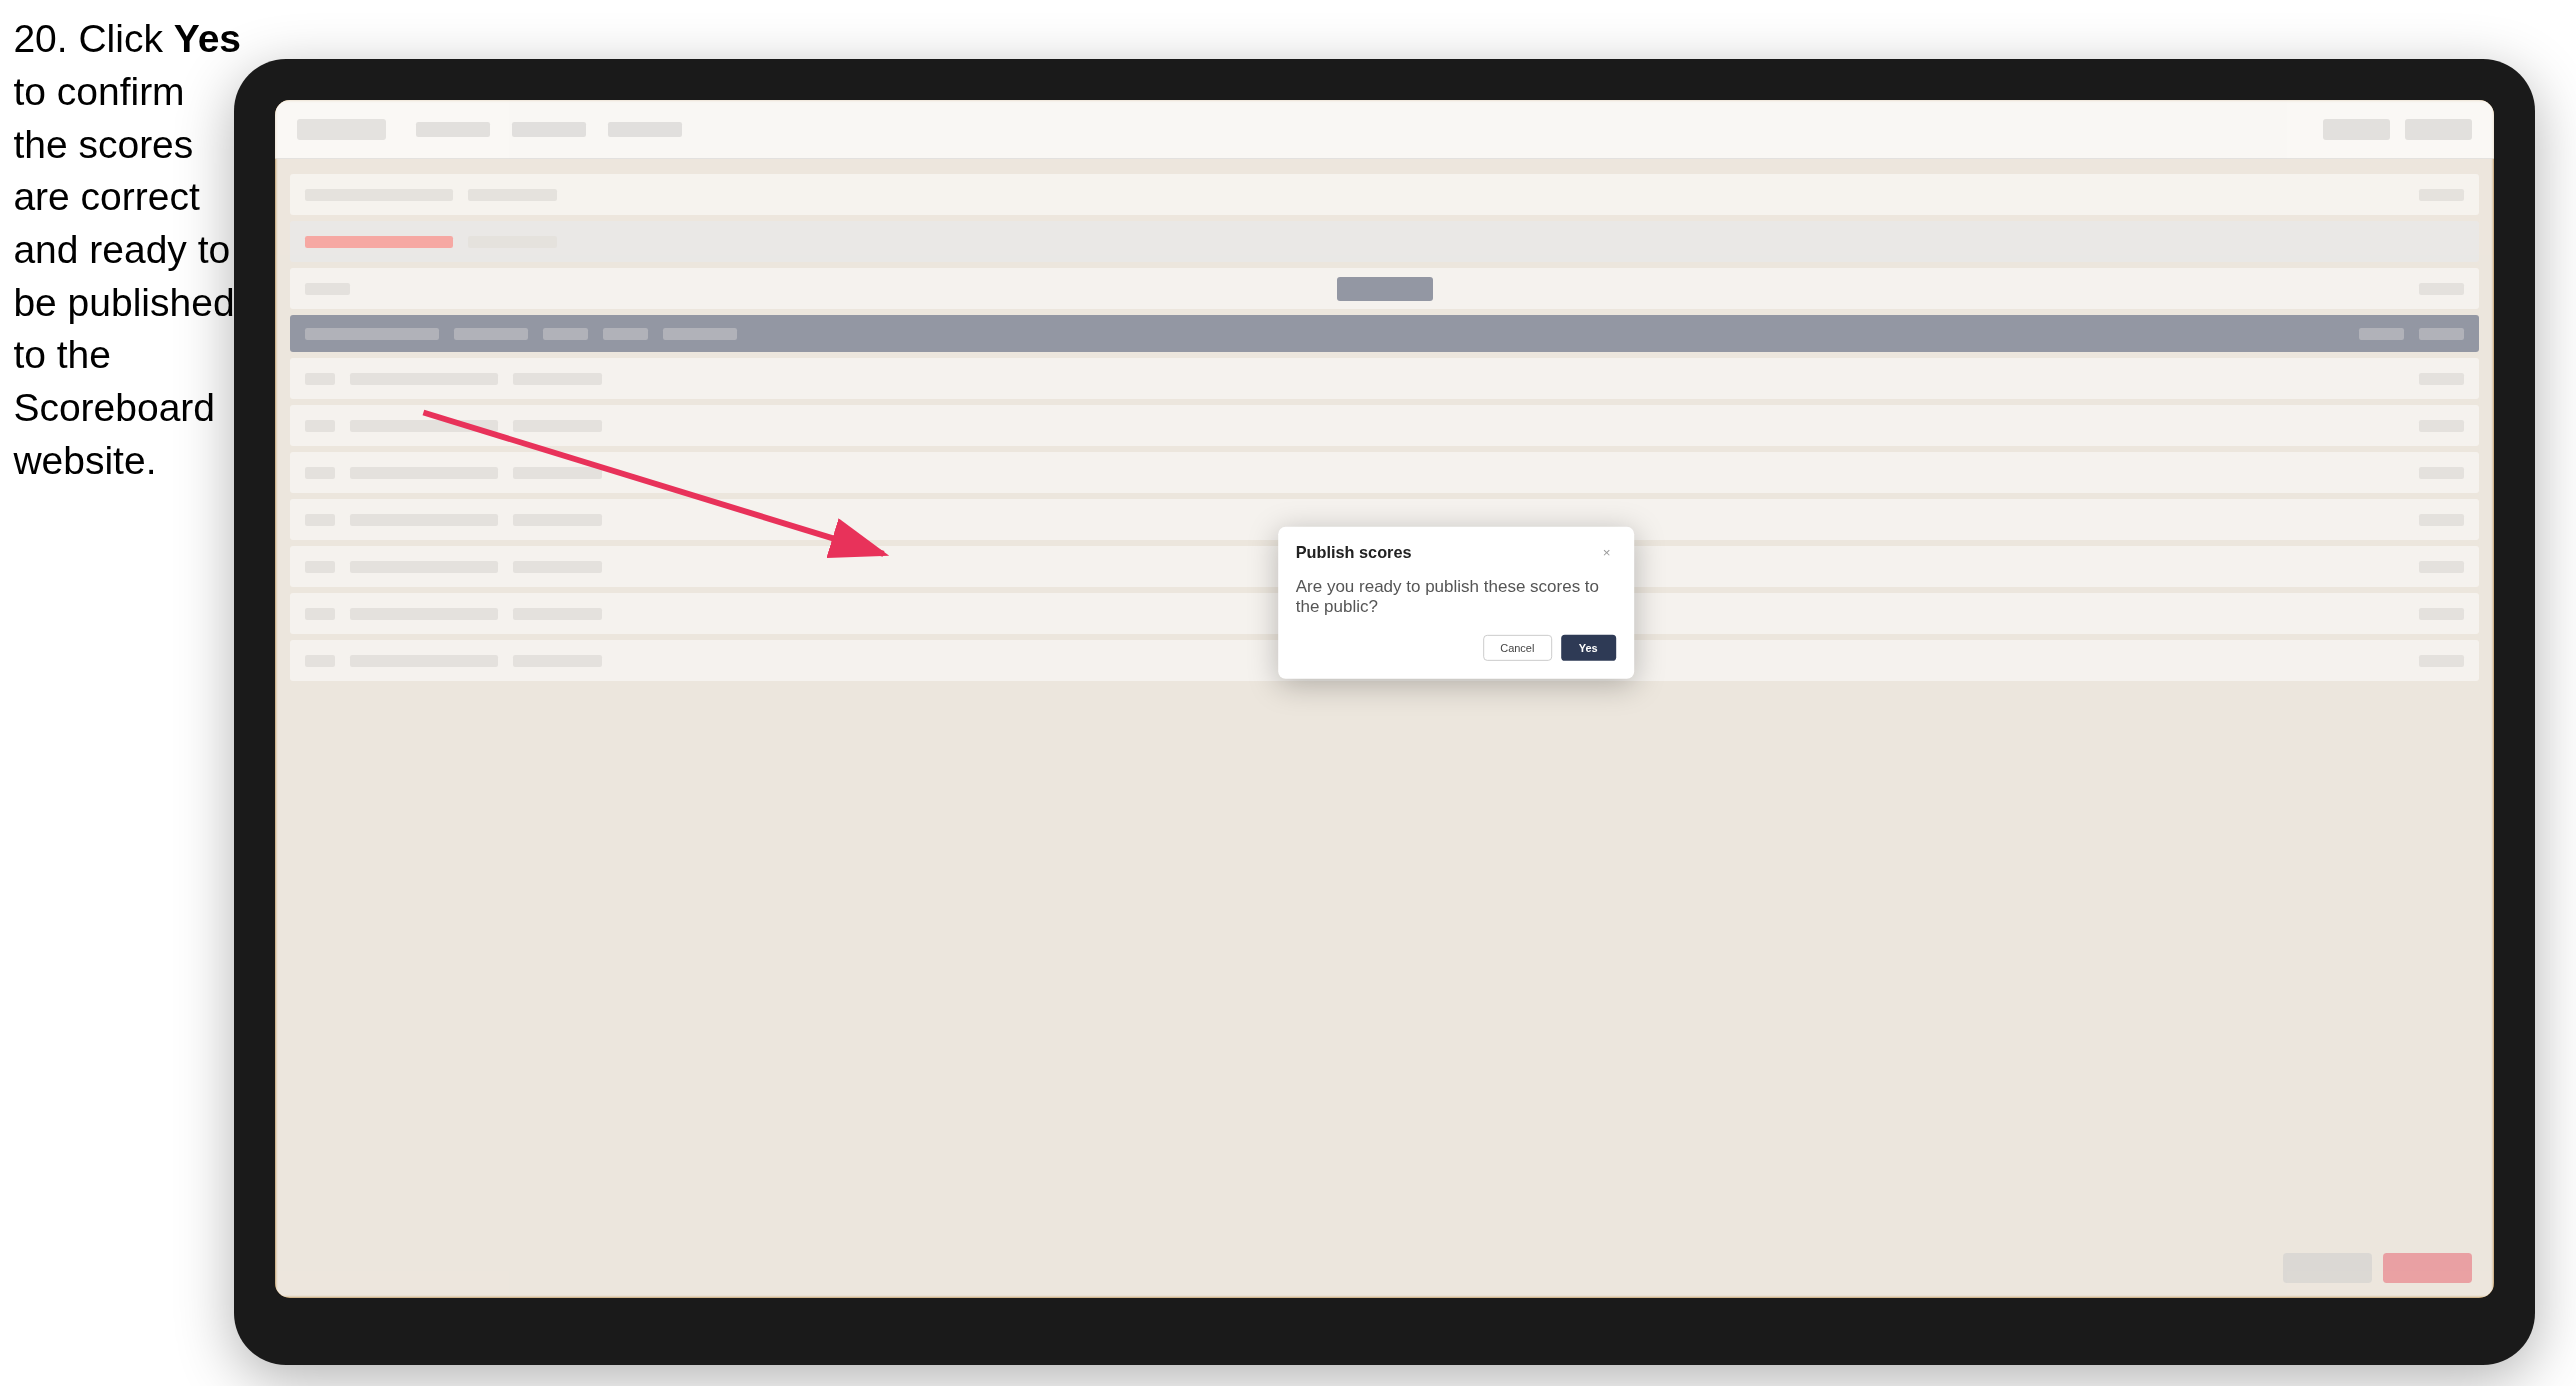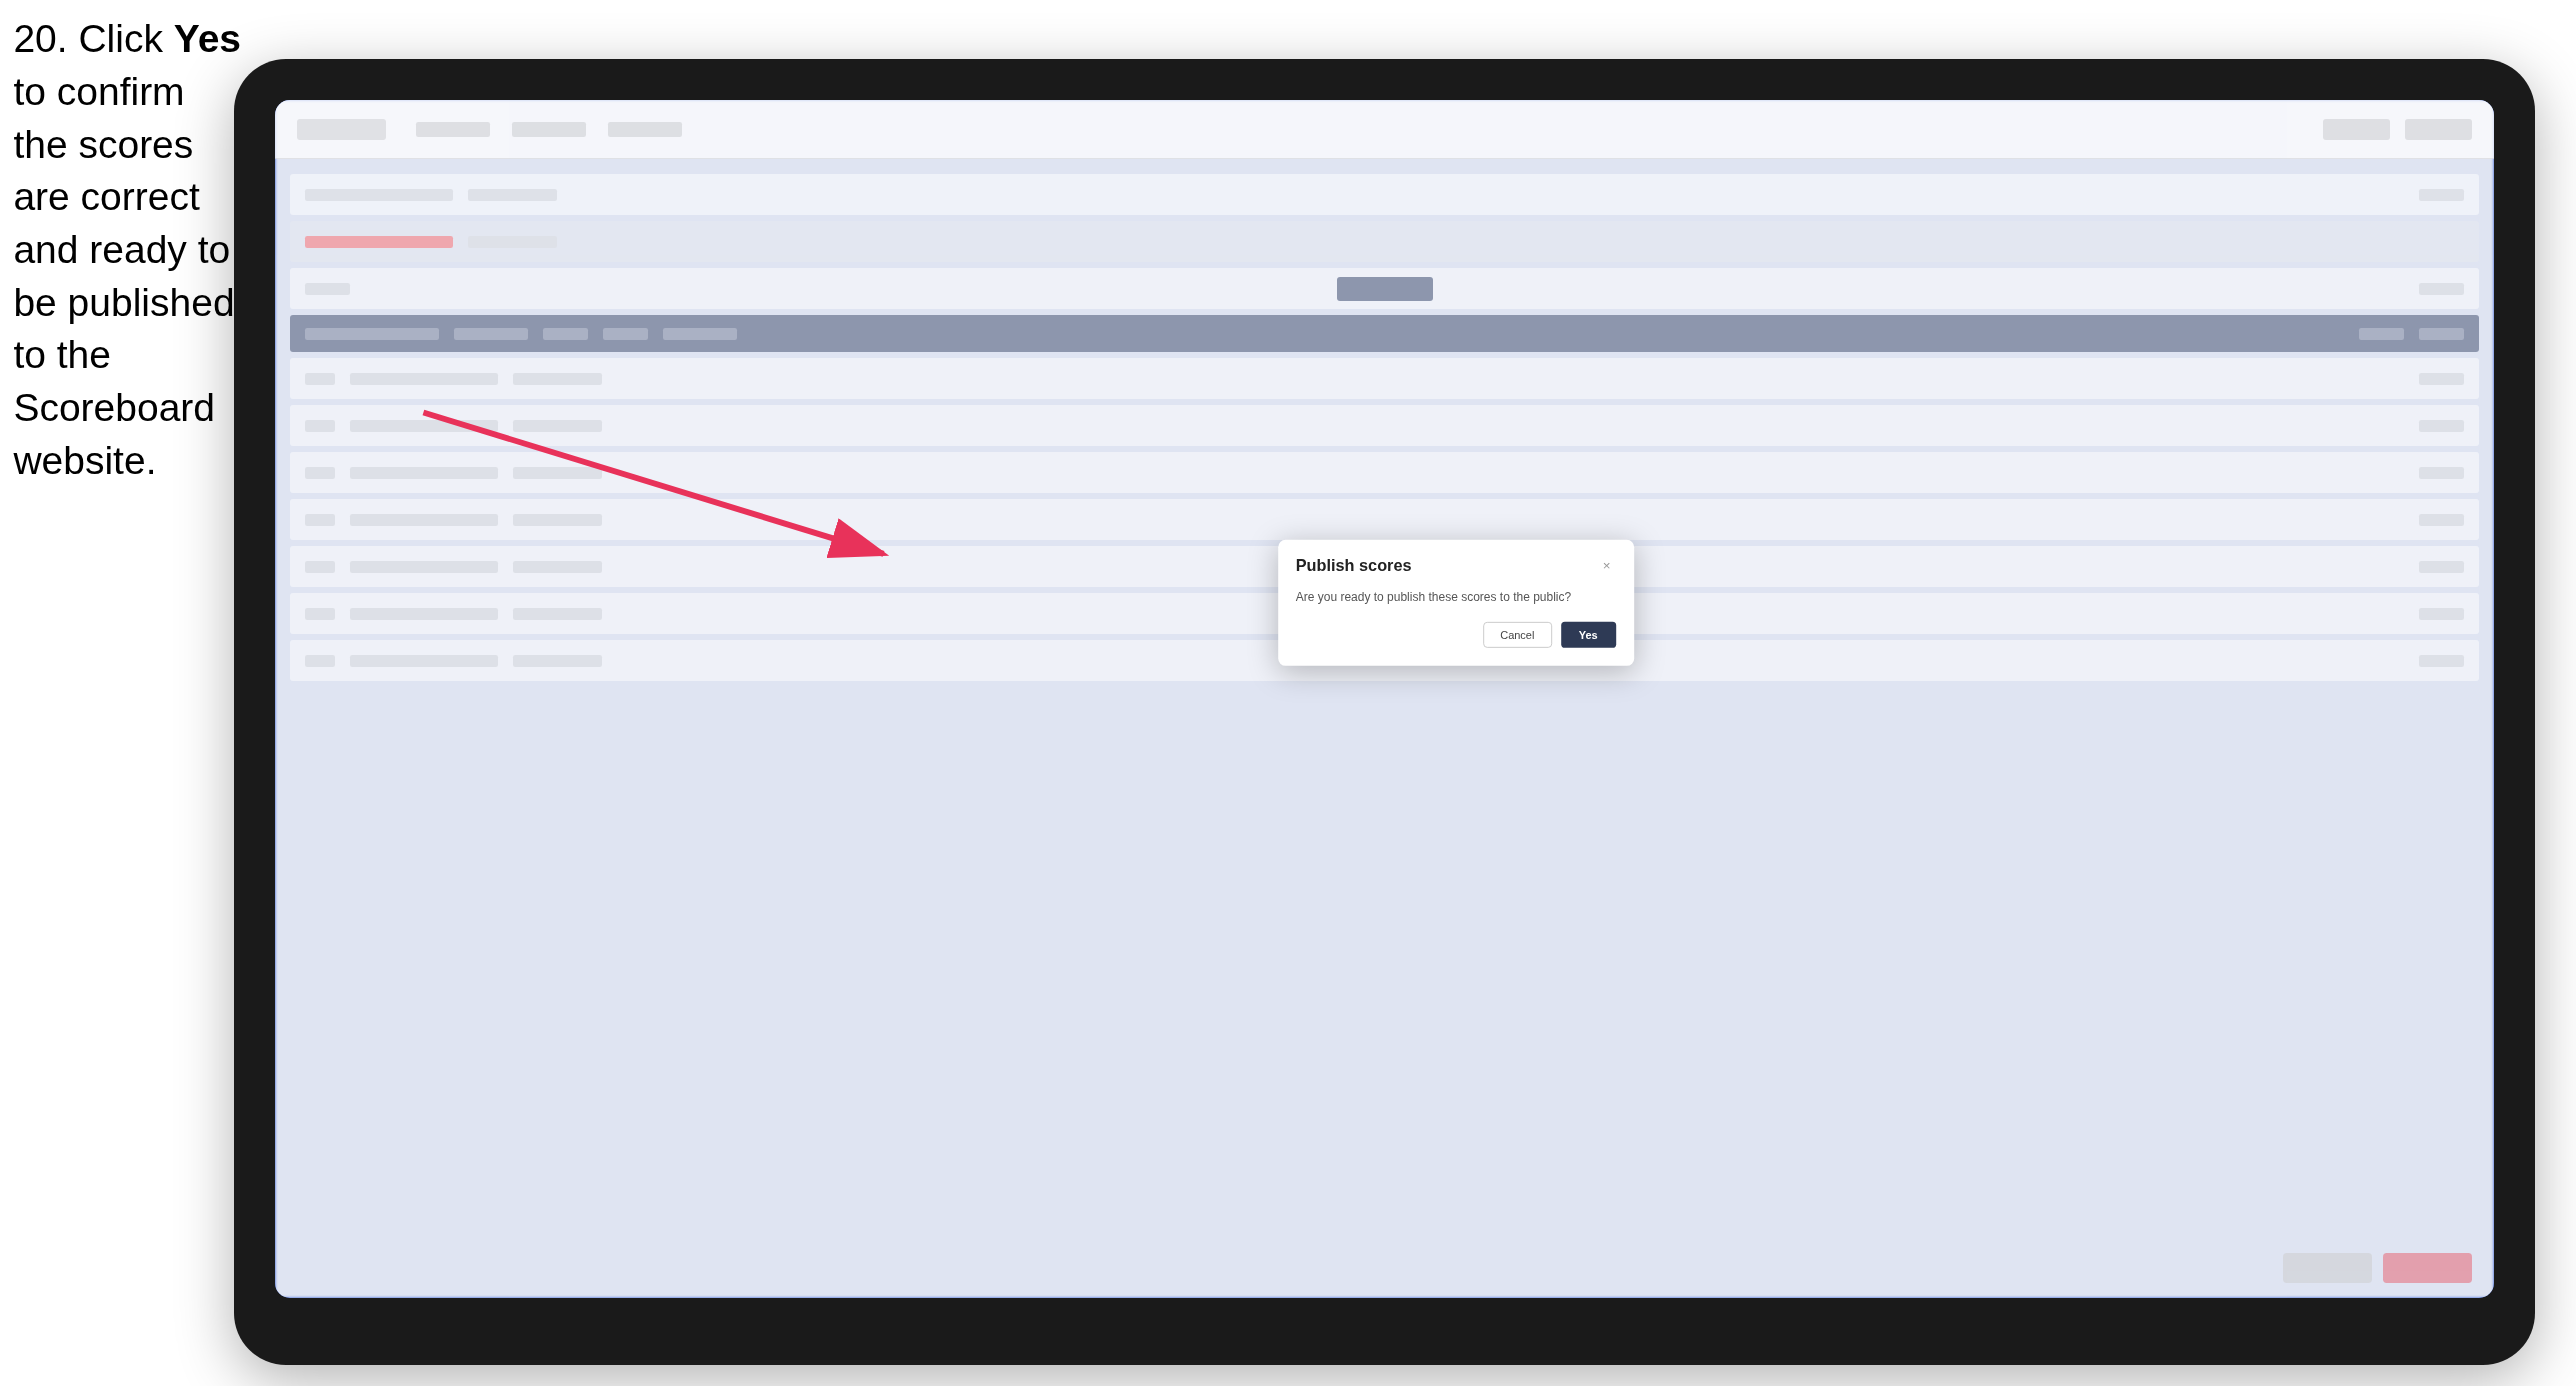--- a/index.html
+++ b/index.html
@@ -40,21 +40,21 @@
       box-shadow: 0 15px 59px rgba(0,0,0,0.3);
       padding: 41px 41px 67px 41px;
       display: flex;
       align-items: center;
       justify-content: center;
     }
 
     .tablet-screen {
       width: 100%;
       height: 100%;
-      background: #1d4ed8;
+      background: #a16207;
       border-radius: 15px;
       overflow: hidden;
       position: relative;
     }
 
     
     .screen-bg {
       position: absolute;
       inset: 0;
       background: #f5f5f5;
@@ -243,21 +243,21 @@
       color: #999;
       font-size: 13.4px;
       line-height: 1;
     }
 
     .modal-body {
       padding: 3px 18px 18px 18px;
     }
 
     .modal-message {
-      font-size: 12px;
+      font-size: 17px;
       color: #555;
       margin-bottom: 18px;
     }
 
     .modal-actions {
       display: flex;
       justify-content: flex-end;
       gap: 9px;
     }
 

